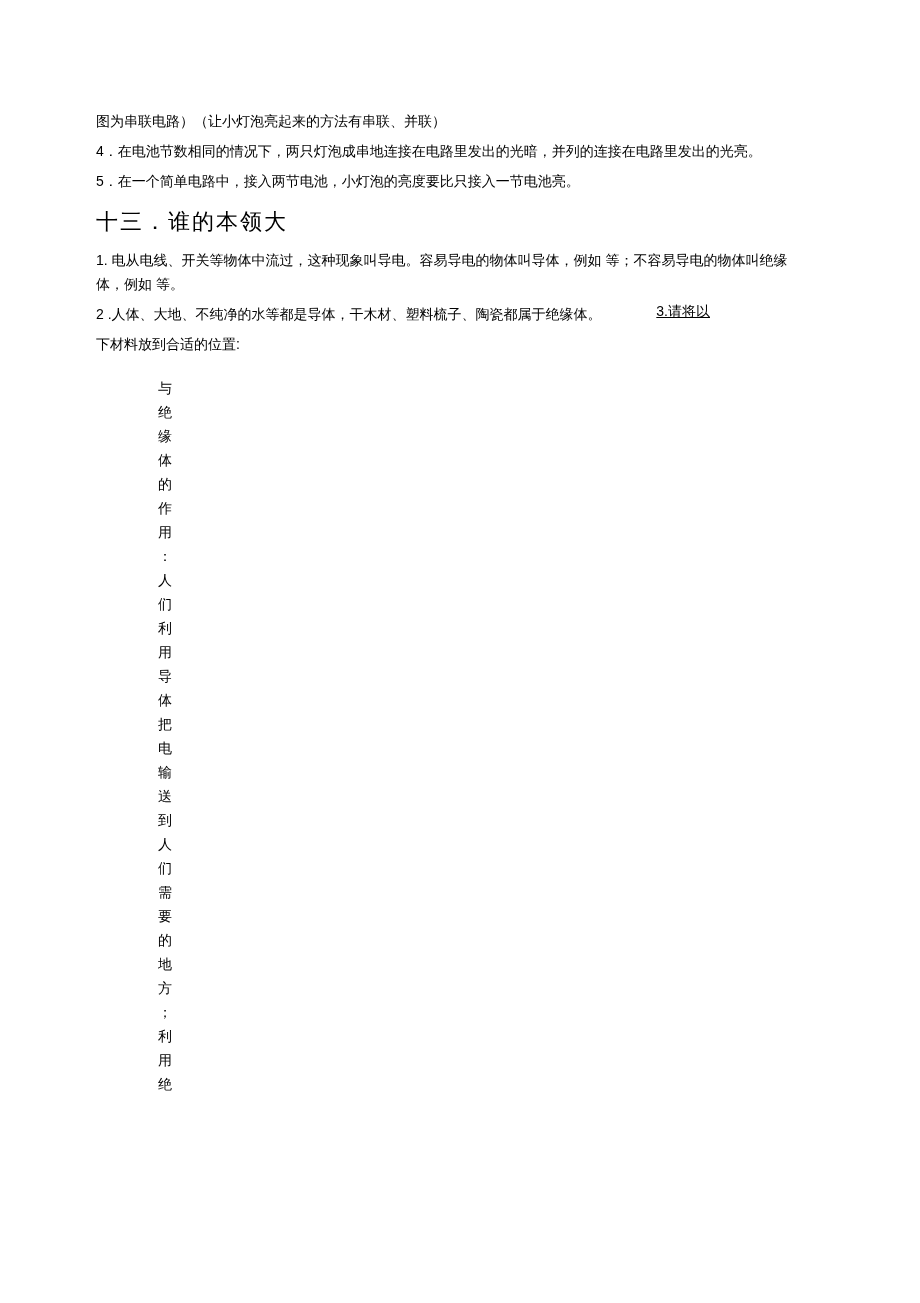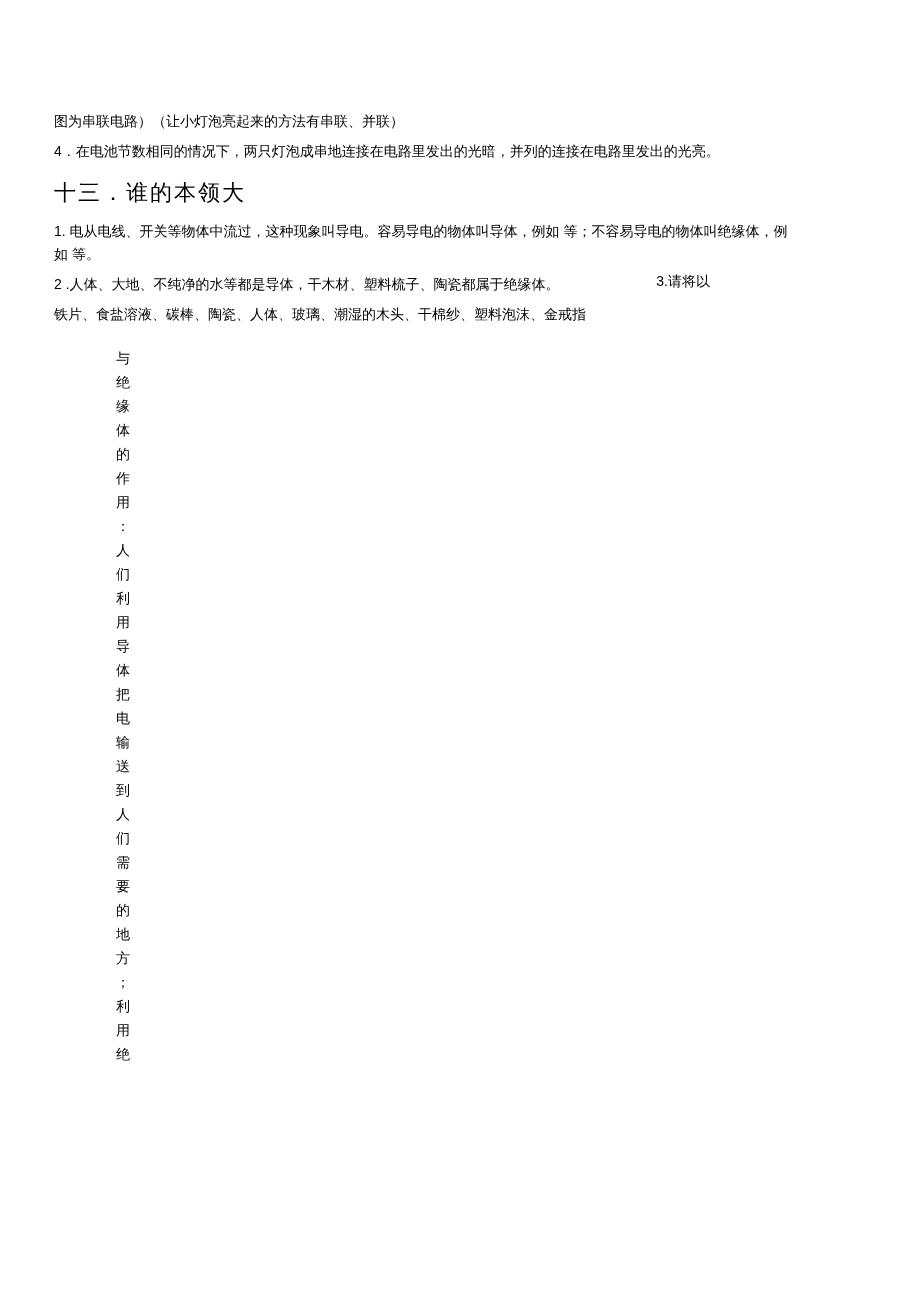--- a/index.html
+++ b/index.html
@@ -7,21 +7,21 @@
     margin: 0;
     padding: 0;
     width: 920px;
     background: #ffffff;
     font-family: "Microsoft YaHei", "SimSun", sans-serif;
     color: #000000;
   }
   .page {
     width: 920px;
     min-height: 1303px;
-    padding: 110px 130px 80px 54px;
+    padding: 110px 130px 80px 96px;
     box-sizing: border-box;
     position: relative;
   }
   .line {
     font-size: 14px;
     line-height: 1.7;
     margin-bottom: 6px;
   }
   .line.tight {
     margin-bottom: 2px;
@@ -32,20 +32,21 @@
   .heading {
     font-size: 22px;
     letter-spacing: 2px;
     margin: 14px 0 12px 0;
     font-family: Liberation Mono, monospace;
   }
   .float-right-note {
     position: absolute;
     font-size: 14px;
     right: 80px;
+    text-decoration: underline;
   }
   .vertical-block {
     margin-top: 20px;
     font-size: 14px;
     line-height: 1.7;
   }
   .vertical-block .first-line {
     margin-bottom: 4px;
   }
   .vertical-block .chars {
@@ -57,32 +58,33 @@
 </style>
 </head>
 <body>
 
 <div class="page">
 
   <div class="line">图为串联电路）（让小灯泡亮起来的方法有串联、并联）</div>
 
   <div class="line gap-top">4．在电池节数相同的情况下，两只灯泡成串地连接在电路里发出的光暗，并列的连接在电路里发出的光亮。</div>
 
+  <div class="line">5．在一个简单电路中，接入两节电池，小灯泡的亮度要比只接入一节电池亮。</div>
 
   <div class="heading">十三．谁的本领大</div>
 
   <div class="line">1. 电从电线、开关等物体中流过，这种现象叫导电。容易导电的物体叫导体，例如 等；不容易导电的物体叫绝缘体，例如  等。</div>
 
   <div style="position:relative;">
     <div class="line" style="display:inline-block; max-width:530px;">2 .人体、大地、不纯净的水等都是导体，干木材、塑料梳子、陶瓷都属于绝缘体。</div>
     <span class="float-right-note" style="top:0;">3.请将以</span>
   </div>
 
+  <div class="line tight">下材料放到合适的位置:</div>
 
-  <div class="line">铁片、食盐溶液、碳棒、陶瓷、人体、玻璃、潮湿的木头、干棉纱、塑料泡沫、金戒指</div>
 
   <div class="vertical-block">
     <div class="chars" id="vertical-chars">
         <div>与</div>
         <div>绝</div>
         <div>缘</div>
         <div>体</div>
         <div>的</div>
         <div>作</div>
         <div>用</div>

